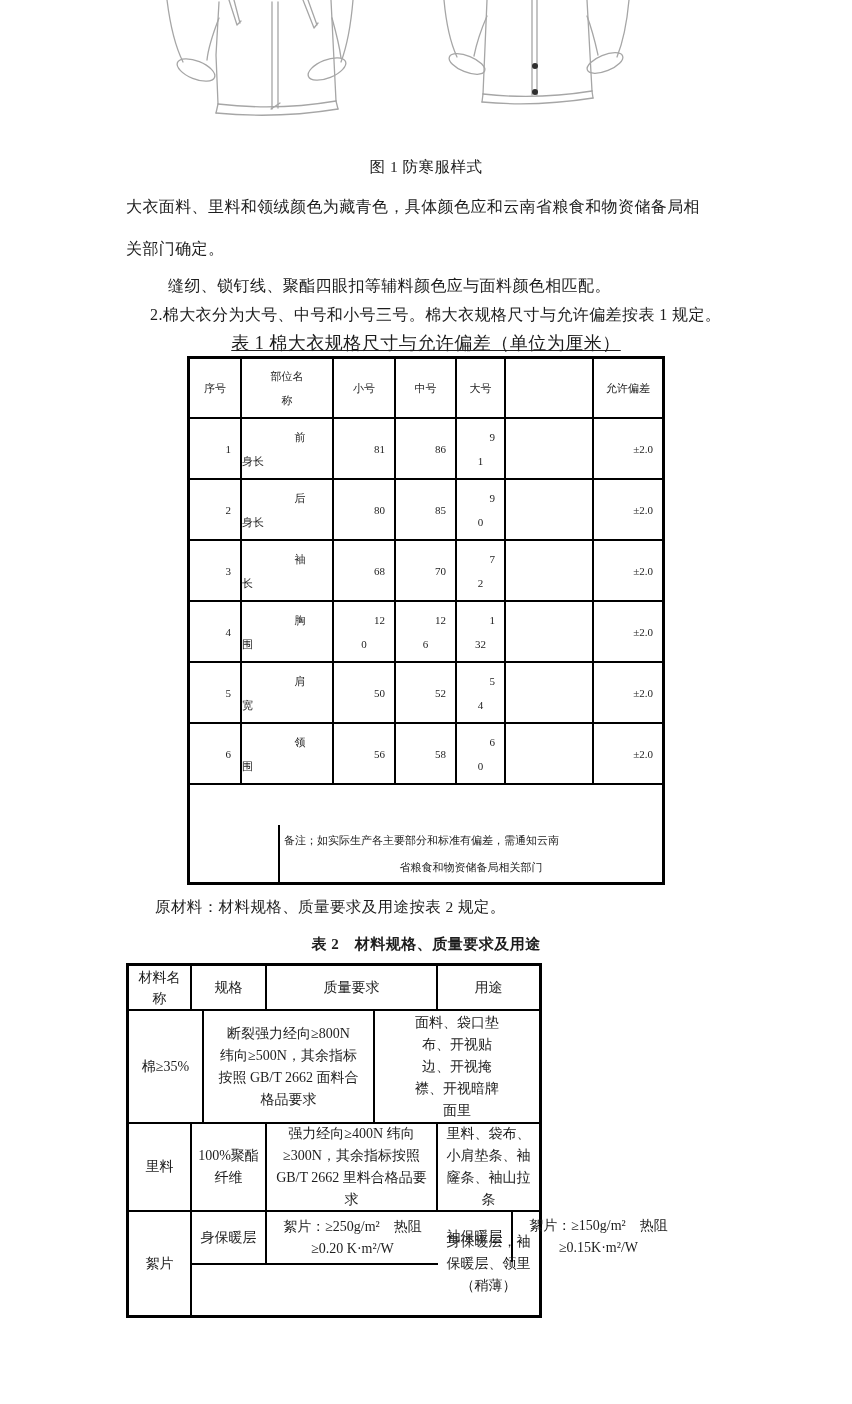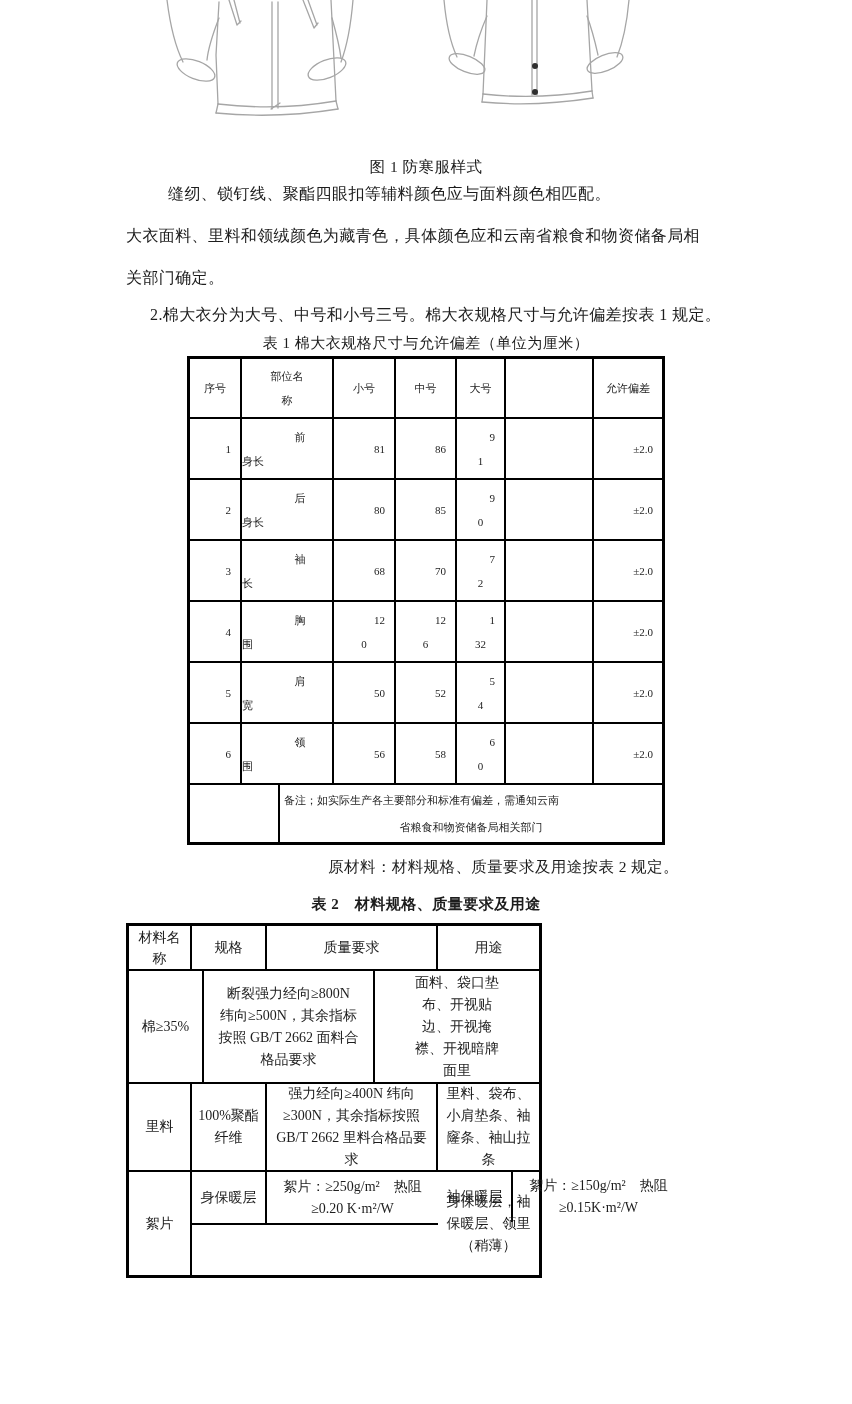--- a/index.html
+++ b/index.html
@@ -7,32 +7,32 @@
     width:852px;height:1404px;position:relative;
     font-family:"Liberation Serif","DejaVu Serif",serif;
     color:#1d1d1d;
   }
   
   .fig-area{width:852px;height:136px;display:block;}
   .fig-area svg{display:block;}
   
   .caption{ text-align:center; font-size:15.5px; line-height:22px; margin:0; letter-spacing:0.5px;}
   .cap-fig{margin-top:20px;}
-  .cap-t1{margin-top:4px; font-size:15px;}
+  .cap-t1{margin-top:4px; font-size:18px;text-decoration:underline;}
   .cap-t2{margin-top:14px; font-size:15px; font-weight:bold;}
   .content{padding:0 86px 0 126px;}
   .p{margin:0; font-size:16px; letter-spacing:0.4px; white-space:pre-line;}
   .p1{margin-top:8px; line-height:42px; text-align:justify;}
   .p2{margin-top:2px; line-height:27px; padding-left:42px;}
   .p3{margin-top:2px; line-height:27px; padding-left:24px;}
-  .p4{margin:10px 0 0 155px; font-size:15.5px; line-height:24px; letter-spacing:0.4px;text-align:center;}
+  .p4{margin:10px 0 0 155px; font-size:15.5px; line-height:24px; letter-spacing:0.4px;}
   
   .t1{width:478px; margin:2px 0 0 187px; border:3px solid #000; box-sizing:border-box; font-size:11px;}
   .t1r{display:flex; border-bottom:2px solid #000; height:61px; box-sizing:border-box;}
-  .t1r:last-child{border-bottom:none;}
+  .t1r:last-child{border-bottom:none;margin-top:40px;}
   .t1-head{height:60px;}
   .t1-remark{height:57px;}
   .t1 .c{border-right:2px solid #000; box-sizing:border-box; overflow:hidden;}
   .t1 .c:last-child{border-right:none;}
   .w0{width:52px;} .w1{width:92px;} .w2{width:62px;} .w3{width:61px;}
   .w4{width:49px;} .w5{width:88px;} .w6{flex:1;}
   .ctr{display:flex; align-items:center; justify-content:center; text-align:center;
        white-space:pre-line; line-height:24px;}
   .val{display:flex; flex-direction:column; justify-content:center;}
   .vl1{display:block; text-align:right; padding-right:9px; line-height:24px; white-space:pre;}
@@ -108,23 +108,23 @@
       <path d="M629,0 C627,22 623,42 617,57"></path>
       <path d="M587,16 C593,32 596,46 598,55"></path>
       <ellipse cx="605" cy="63" rx="19" ry="8" transform="rotate(-22 605 63)"></ellipse>
     </g>
   </svg>
 </div>
 
 <p class="caption cap-fig">图 1 防寒服样式</p>
 
 <div class="content">
-  <p class="p p2">缝纫、锁钉线、聚酯四眼扣等辅料颜色应与面料颜色相匹配。</p>
   <p class="p p1">大衣面料、里料和领绒颜色为藏青色，具体颜色应和云南省粮食和物资储备局相
 关部门确定。</p>
+  <p class="p p2">缝纫、锁钉线、聚酯四眼扣等辅料颜色应与面料颜色相匹配。</p>
   <p class="p p3">2.棉大衣分为大号、中号和小号三号。棉大衣规格尺寸与允许偏差按表 1 规定。</p>
 </div>
 
 <p class="caption cap-t1">表 1 棉大衣规格尺寸与允许偏差（单位为厘米）</p>
 
 <div class="t1">
   <div class="t1r t1-head">
     <div class="c w0 ctr">序号</div>
     <div class="c w1 ctr">部位名
 称</div>

